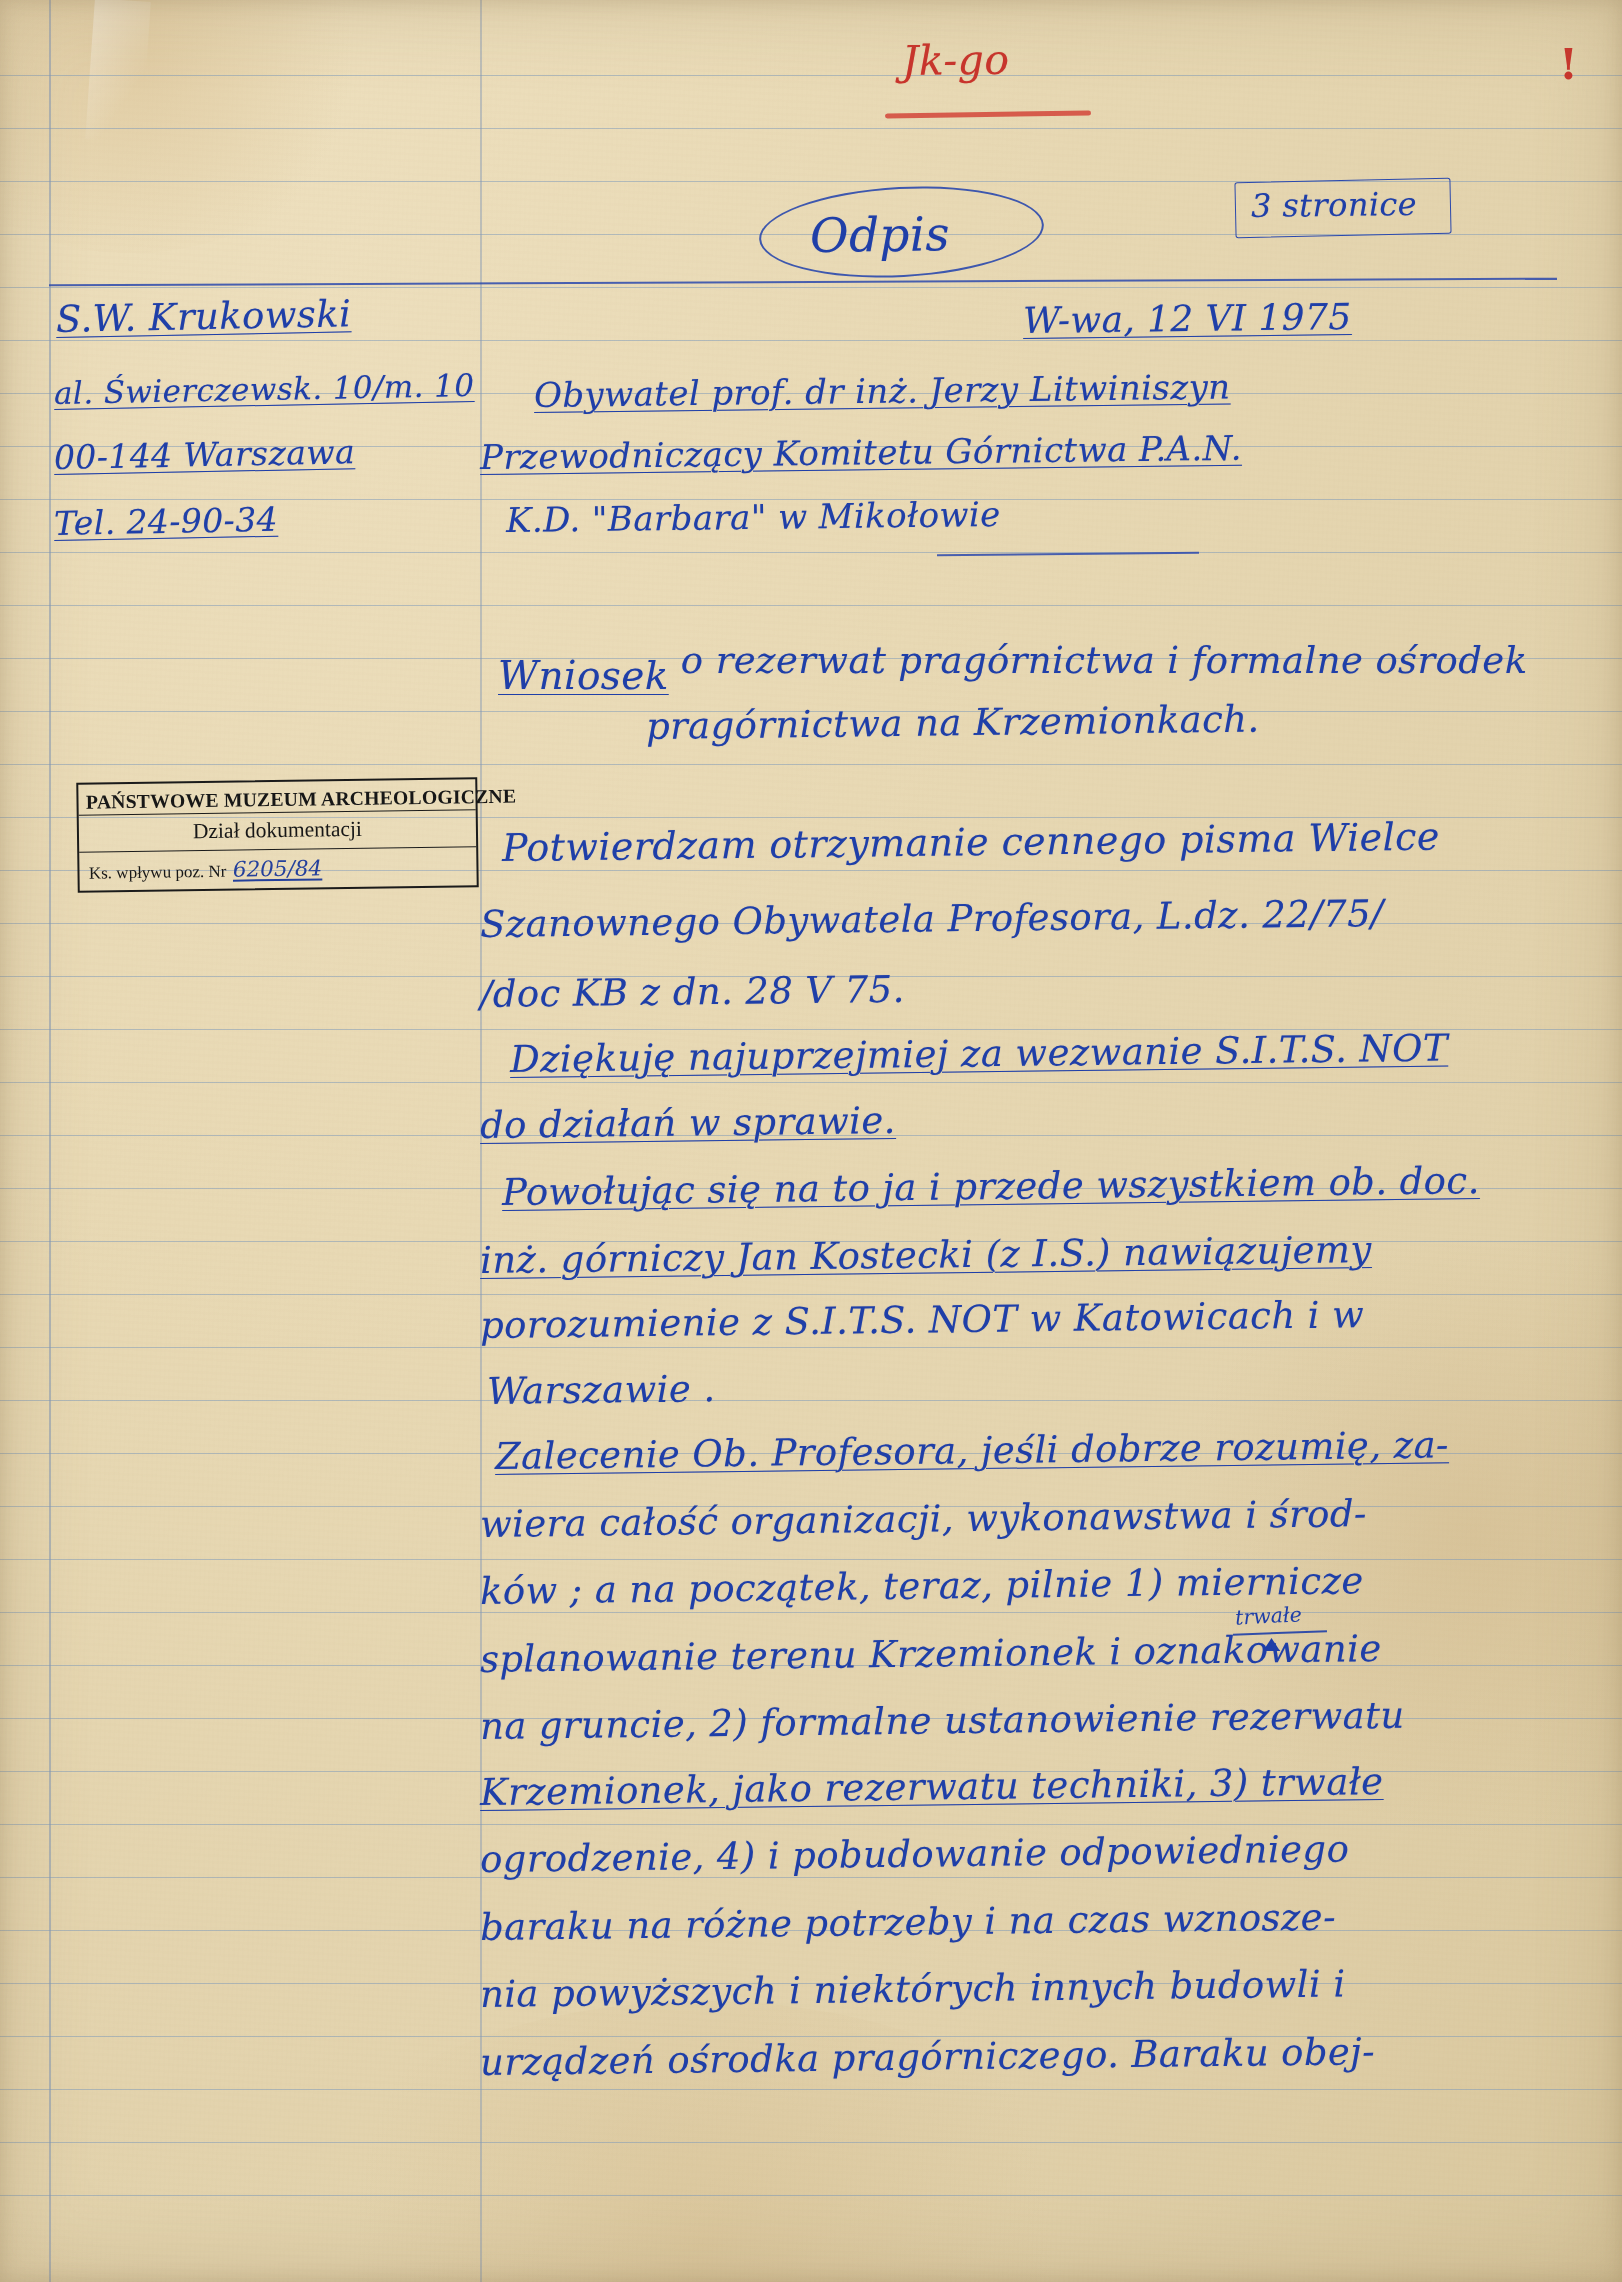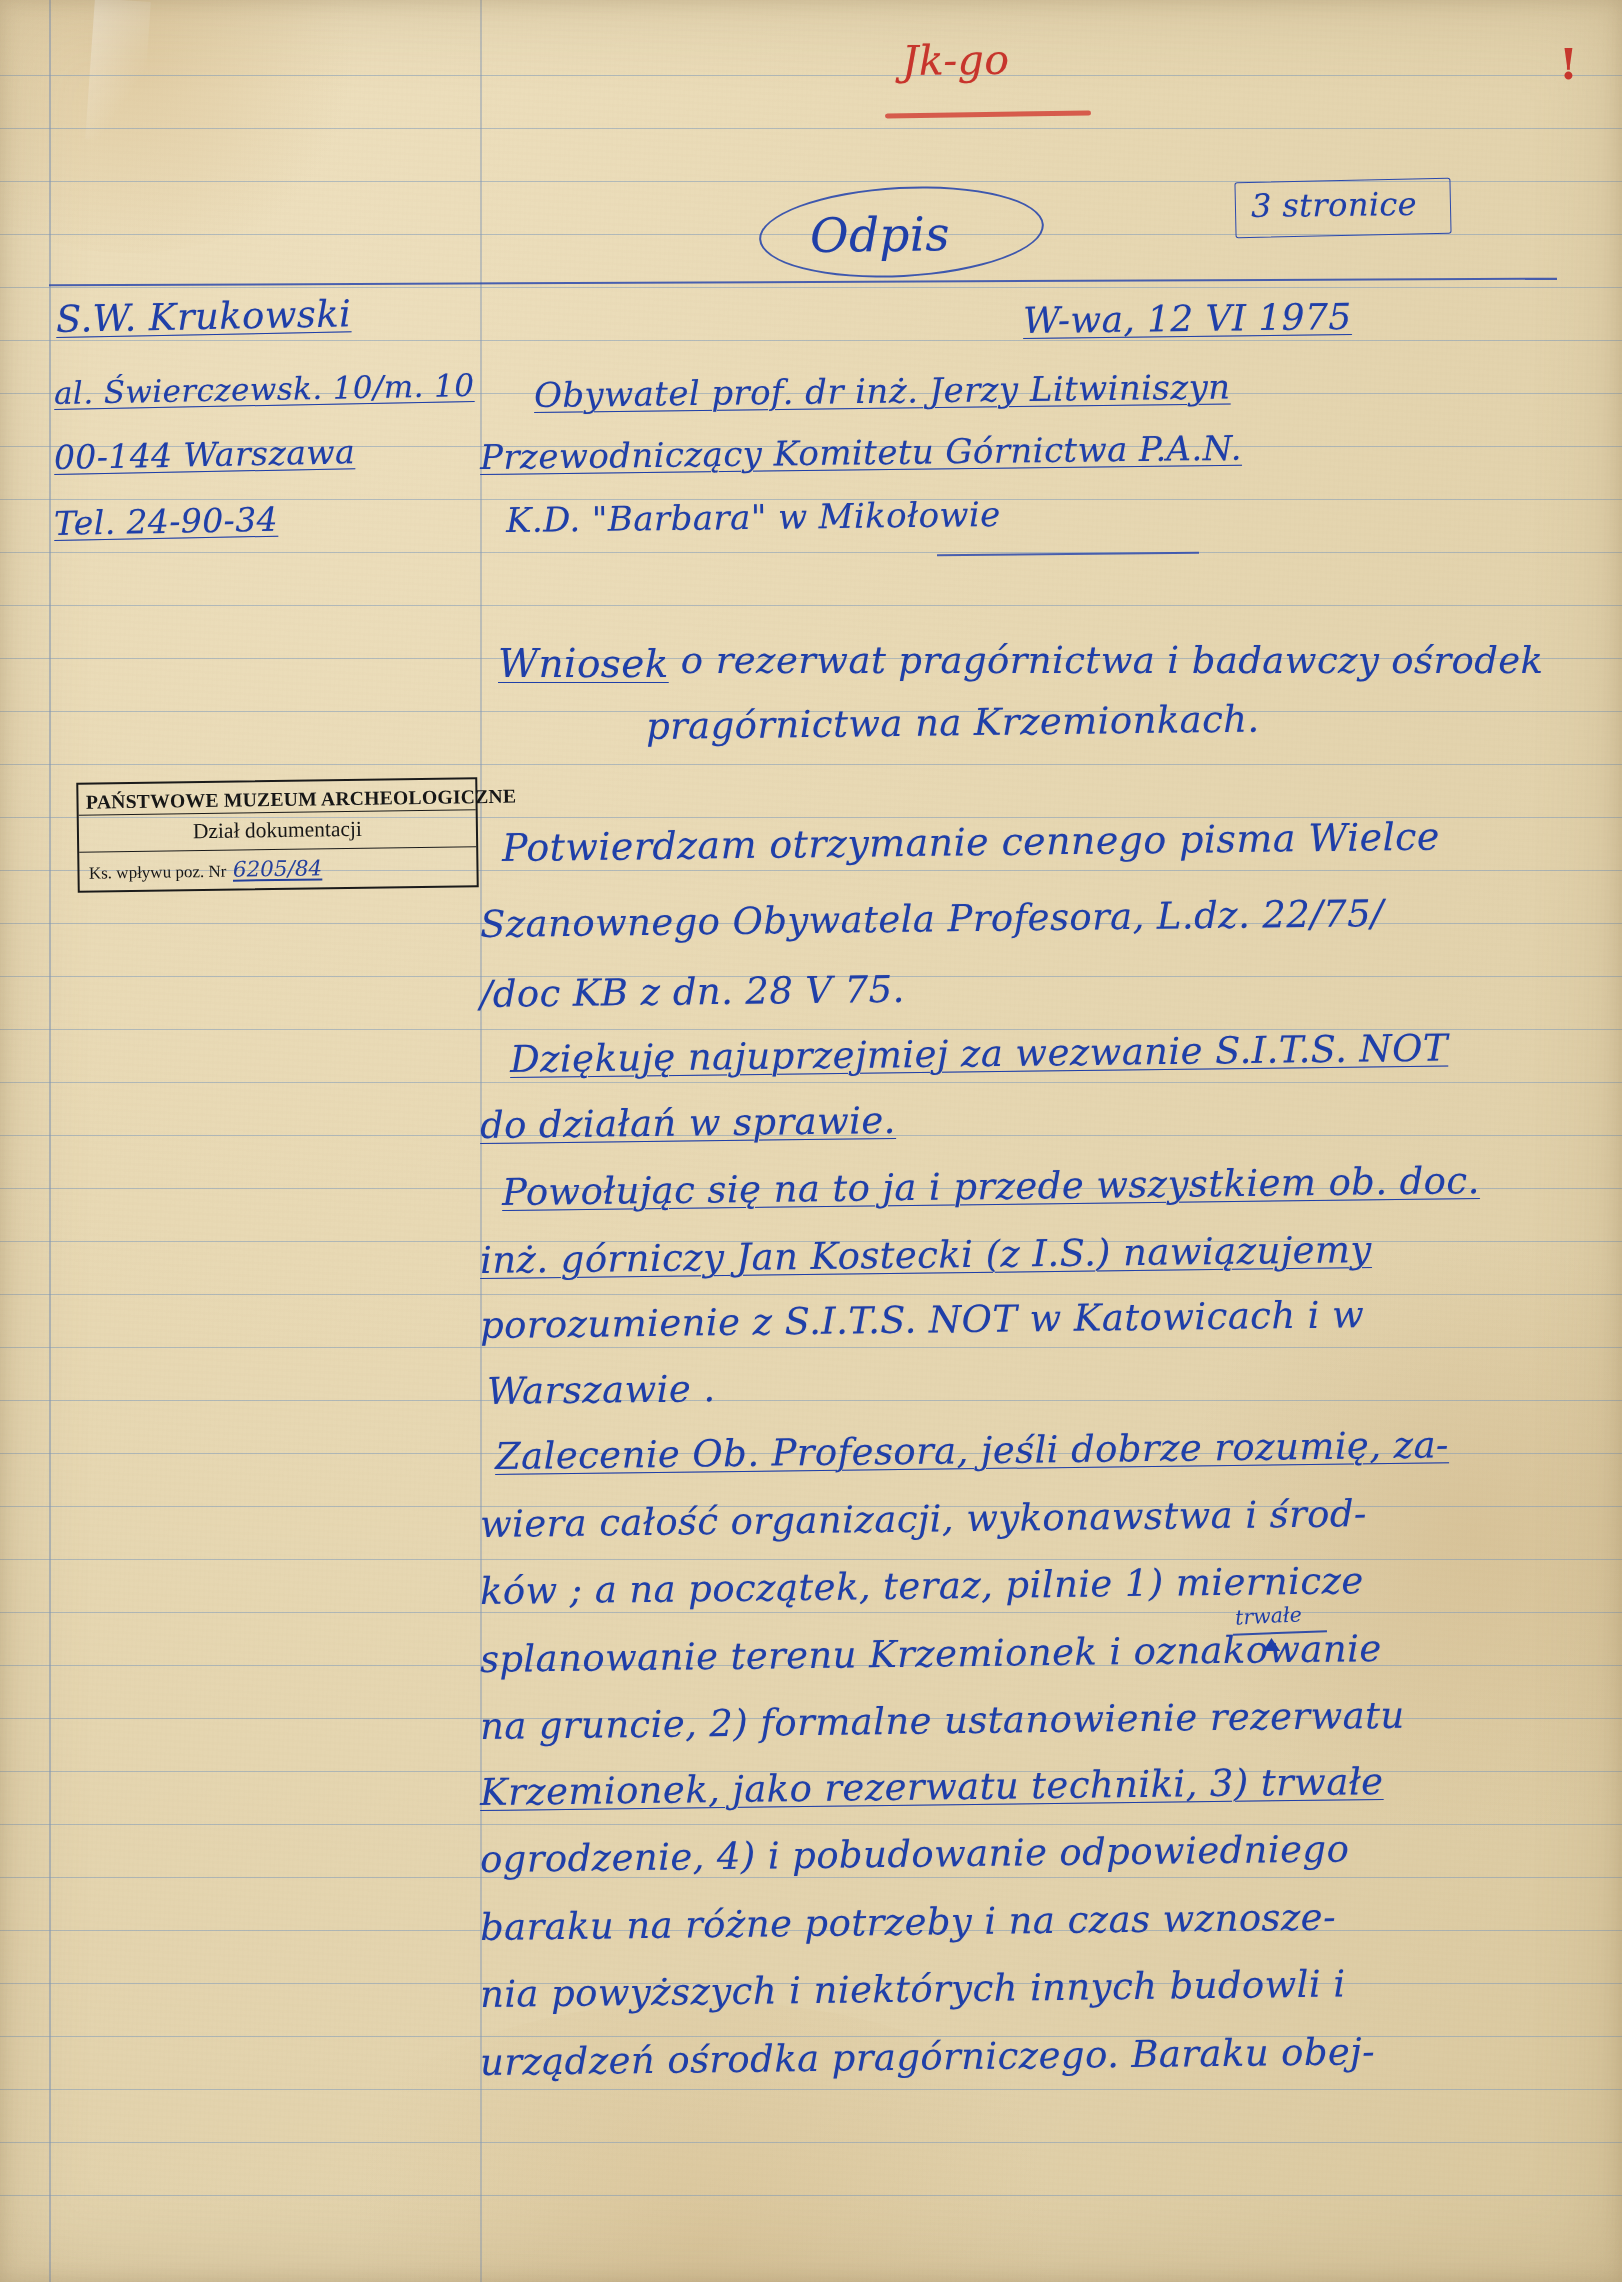--- a/index.html
+++ b/index.html
@@ -231,21 +231,21 @@
   <div class="hw u tilt1" style="left:54px; top:504px; font-size:33px;">Tel. 24-90-34</div>
 
   <div class="hw u tilt2" style="left:1023px; top:300px; font-size:36px;">W-wa, 12 VI 1975</div>
 
   <div class="hw u tilt2" style="left:534px; top:375px; font-size:34px;">Obywatel prof. dr inż. Jerzy Litwiniszyn</div>
   <div class="hw u tilt2" style="left:480px; top:437px; font-size:34px;">Przewodniczący Komitetu Górnictwa P.A.N.</div>
   <div class="hw tilt2" style="left:506px; top:500px; font-size:34px;">K.D. "Barbara"      w Mikołowie</div>
   <div class="blue-rule" style="left:937px; top:553px; width:262px; transform:rotate(-0.6deg);"></div>
 
   <div style="position:absolute; left:498px; top:637px;">
-    <span class="hw u tilt2" style="position:relative; left:0; top:4px; font-size:39px;font-style:italic;">Wniosek</span><span class="hw tilt2" style="position:relative; left:0; top:0; font-size:37px;"> o rezerwat pragórnictwa i badawczy ośrodek</span>
+    <span class="hw u tilt2" style="position:relative; left:0; top:16px; font-size:39px;font-style:italic;">Wniosek</span><span class="hw tilt2" style="position:relative; left:0; top:0; font-size:37px;"> o rezerwat pragórnictwa i formalne ośrodek</span>
   </div>
   <div class="hw tilt2" style="left:646px; top:705px; font-size:37px;">pragórnictwa na Krzemionkach.</div>
 
   <div class="stamp" style="left:77px; top:780px; width:397px;">
     <div class="s-top">PAŃSTWOWE MUZEUM ARCHEOLOGICZNE</div>
     <div class="s-mid">Dział dokumentacji</div>
     <div class="s-bot">
       <span>Ks. wpływu poz. Nr</span>
       <span class="s-num">6205/84</span>
     </div>

